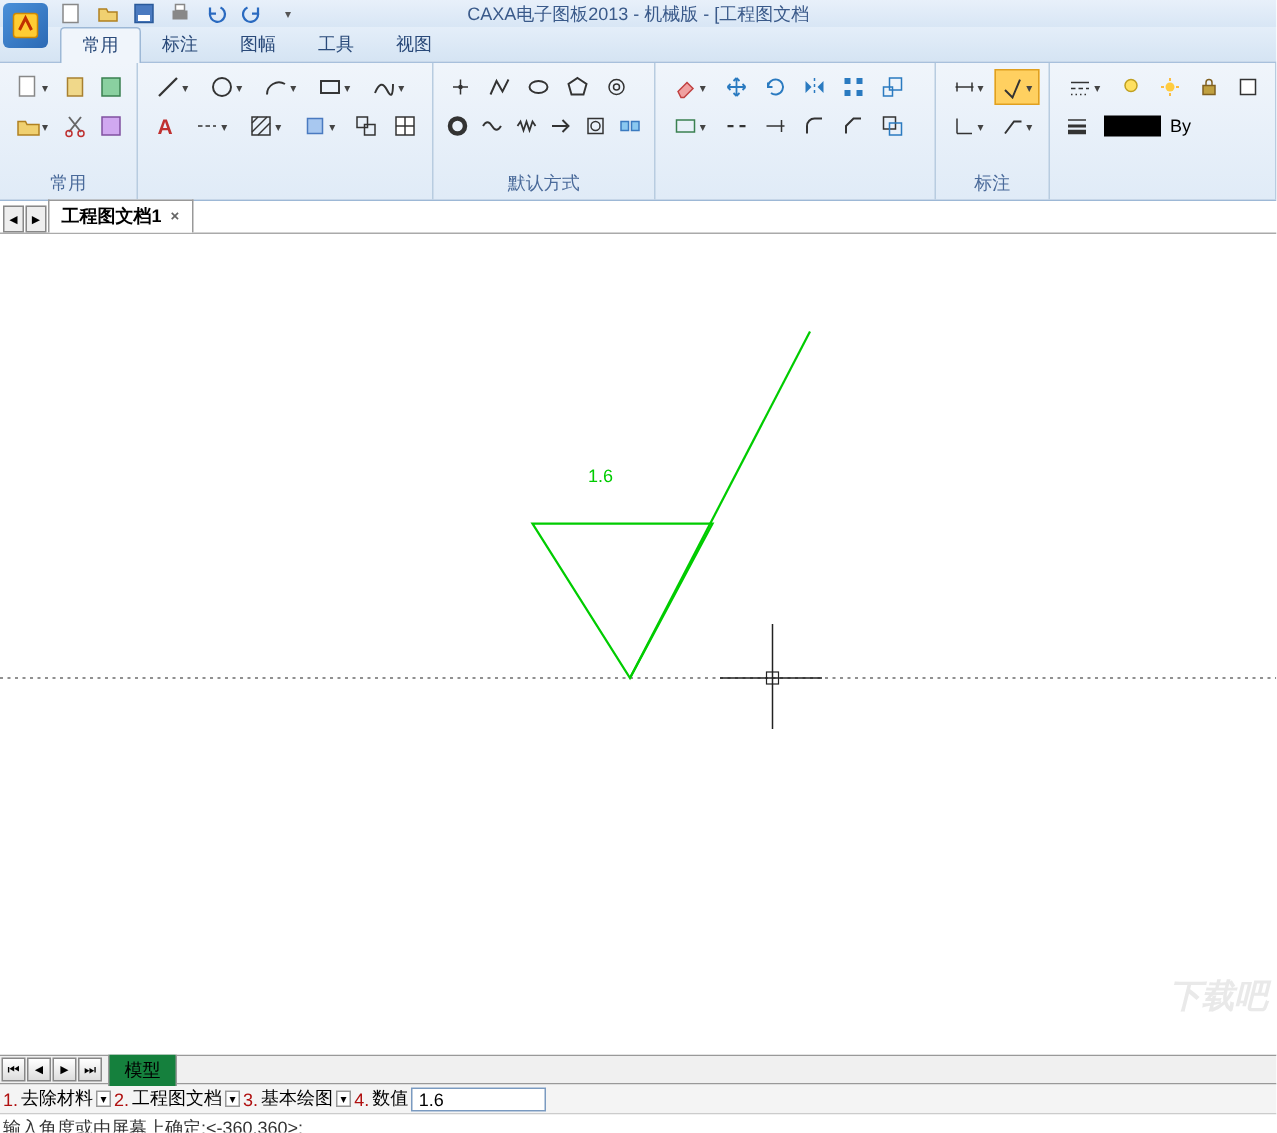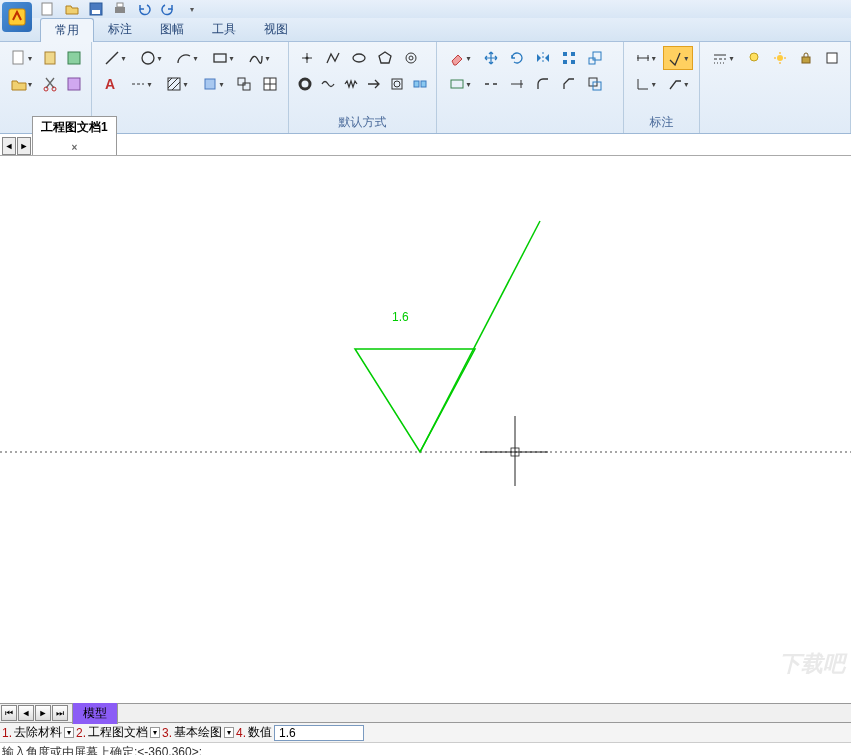--- a/index.html
+++ b/index.html
@@ -21,29 +21,29 @@
     .ribbon-group-content { display: flex; flex-direction: column; gap: 2px; flex: 1; }
     .ribbon-row { display: flex; gap: 2px; align-items: center; }
     .ribbon-group-label { text-align: center; color: #4a6a9a; font-size: 12px; padding-top: 2px; }
     .ribbon-btn { width: 24px; height: 24px; display: inline-flex; align-items: center; justify-content: center; border: 1px solid transparent; cursor: pointer; }
     .ribbon-btn.with-arrow { width: 34px; }
     .ribbon-btn.active-highlight { background: #ffd060; border-color: #e0a020; }
     .dd-arrow { font-size: 8px; color: #444; margin-left: 1px; }
     
     .doc-tabs { height: 22px; background: #fff; border-bottom: 1px solid #aaa; display: flex; align-items: flex-end; padding-left: 2px; }
     .doc-tab-nav { width: 14px; height: 18px; border: 1px solid #888; background: #eee; display: inline-flex; align-items: center; justify-content: center; font-size: 9px; margin-right: 1px; cursor: pointer; }
-    .doc-tab { background: #fff; border: 1px solid #999; border-bottom: none; padding: 2px 8px; font-weight: bold; display: flex; align-items: center; gap: 6px; flex-direction: column; }
+    .doc-tab { background: #fff; border: 1px solid #999; border-bottom: none; padding: 2px 8px; font-weight: bold; display: flex; align-items: center; gap: 6px; }
     .doc-tab-close { font-size: 10px; color: #666; cursor: pointer; }
     
     .canvas { position: relative; height: 547px; background: #fff; overflow: hidden; }
     .canvas svg { position: absolute; top: 0; left: 0; }
     
     .bottom-tabs { height: 20px; background: #f0f0f0; display: flex; align-items: center; border-top: 1px solid #999; border-bottom: 1px solid #999; }
     .bt-nav { width: 16px; height: 16px; border: 1px solid #888; background: linear-gradient(#fff,#ddd); display: inline-flex; align-items: center; justify-content: center; font-size: 9px; cursor: pointer; margin-left: 1px; }
-    .bt-tab { padding: 2px 10px; background: #8b5cf6; border: 1px solid #999; border-bottom: none; margin-left: 4px; }
+    .bt-tab { padding: 2px 10px; background: #15803d; border: 1px solid #999; border-bottom: none; margin-left: 4px; }
     
     .option-bar { height: 20px; background: #f4f4f4; display: flex; align-items: center; border-bottom: 1px solid #ccc; gap: 2px; padding-left: 2px; }
     .opt-item { display: flex; align-items: center; gap: 2px; }
     .opt-num { color: #b01010; }
     .opt-dd { font-size: 8px; border: 1px solid #999; padding: 0 2px; background: #fff; cursor: pointer; }
     .opt-input { width: 90px; height: 16px; border: 1px solid #7a9ac0; padding: 0 4px; background: #fff; }
     
     .cmd-bar { height: 18px; background: #fff; padding-left: 2px; display: flex; align-items: center; color: #333; }
     
     .watermark { position: absolute; right: 6px; bottom: 24px; opacity: 0.18; font-size: 22px; font-style: italic; font-weight: bold; color: #888; pointer-events: none; }
@@ -90,20 +90,21 @@
         </svg>
       </span>
     <span class="qat-icon">
         <svg width="14" height="14">
           <path d="M4 3 A5 5 0 1 0 11 7" fill="none" stroke="#2a6ac0" stroke-width="1.5"></path>
           <path d="M11 3v4h-4" fill="none" stroke="#2a6ac0" stroke-width="1.5"></path>
         </svg>
       </span>
     <span class="qat-icon" style="font-size:8px;color:#555">▾</span>
   </div>
+  <div class="app-title">CAXA电子图板2013 - 机械版 - [工程图文档</div>
 </div>
 
 <div class="menu-bar">
   <div class="menu-tab active">常用</div>
   <div class="menu-tab">标注</div>
   <div class="menu-tab">图幅</div>
   <div class="menu-tab">工具</div>
   <div class="menu-tab">视图</div>
 </div>
 
@@ -449,20 +450,31 @@
               <rect x="3" y="6" width="8" height="6" fill="#c0a040" stroke="#806020"></rect>
               <path d="M5 6V4a2 2 0 0 1 4 0v2" fill="none" stroke="#806020"></path>
             </svg>
           </span>
         <span class="ribbon-btn">
             <svg width="14" height="14">
               <rect x="2" y="2" width="10" height="10" fill="#fff" stroke="#333"></rect>
             </svg>
           </span>
       </div>
+      <div class="ribbon-row" style="gap:6px">
+        <span class="ribbon-btn">
+            <svg width="16" height="16">
+              <line x1="2" y1="4" x2="14" y2="4" stroke="#333" stroke-width="1"></line>
+              <line x1="2" y1="8" x2="14" y2="8" stroke="#333" stroke-width="2"></line>
+              <line x1="2" y1="12" x2="14" y2="12" stroke="#333" stroke-width="3"></line>
+            </svg>
+          </span>
+        <span class="bylayer-swatch"></span>
+        <span>By</span>
+      </div>
     </div>
     <div class="ribbon-group-label"></div>
   </div>
 </div>
 
 <div class="doc-tabs">
   <span class="doc-tab-nav">◄</span>
   <span class="doc-tab-nav">►</span>
   <div class="doc-tab">
     <span>工程图文档1</span>

